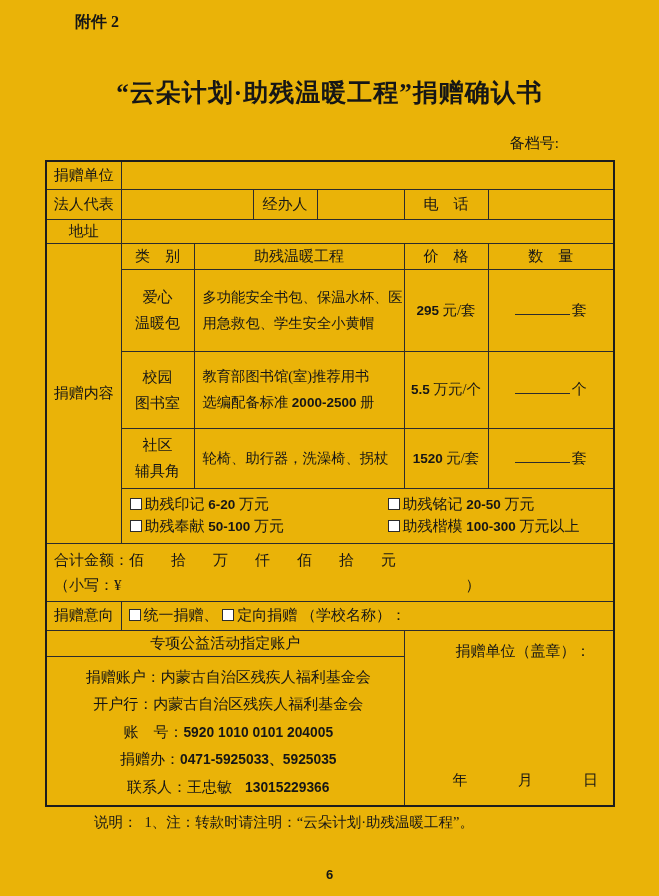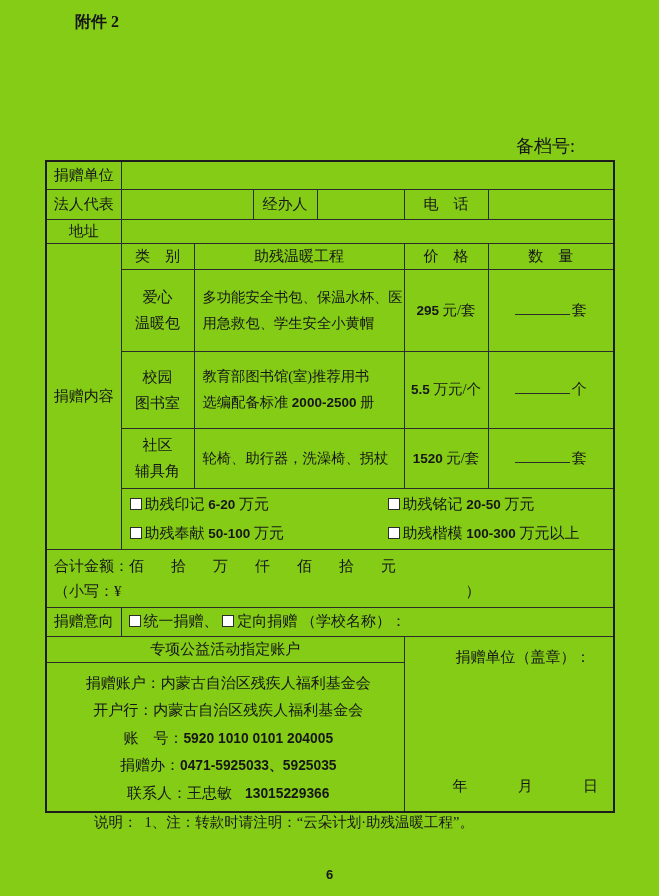--- a/index.html
+++ b/index.html
@@ -2,40 +2,40 @@
 <html><head>
 <meta charset="utf-8">
 <style>
   * { box-sizing: border-box; }
   html,body { margin:0; padding:0; }
   body {
     width:659px; height:896px; background:#ffffff;
     font-family:"Liberation Serif","DejaVu Serif",serif;
     color:#161616;
   }
-  .page { position:relative; width:659px; height:896px; background:#84cc16; overflow:hidden; }
+  .page { position:relative; width:659px; height:896px; background:#eab308; overflow:hidden; }
   .attach { position:absolute; left:75px; top:12px; font-size:16px; font-weight:700; }
   .doc-title { position:absolute; left:0; right:0; top:76px; margin:0; text-align:center;
     font-size:25px; font-weight:700; letter-spacing:1px; }
-  .archive { position:absolute; top:134px; right:84px; font-size:18px; }
+  .archive { position:absolute; top:134px; right:100px; font-size:15px; }
 
   table.form { position:absolute; left:45px; top:160px; width:568px;
     border-collapse:collapse; table-layout:fixed; border:2px solid #1d1d1d; }
   td { border:1px solid #2c2c2c; font-size:15px; padding:0 2px; vertical-align:middle;
     overflow:hidden; }
   .c { text-align:center; }
   .two-line { line-height:26px; }
   .desc { font-size:14.3px; line-height:26px; padding:2px 0 2px 8px; text-align:left; }
   .num { font-family:"Liberation Sans","DejaVu Sans",sans-serif; font-weight:700; font-size:13.5px; }
   .price { font-size:14.5px; }
   .cb { display:inline-block; width:12px; height:12px; border:1px solid #2c2c2c;
     margin-right:3px; vertical-align:-1px; background:#fff; }
   .blankline { display:inline-block; width:55px; height:14px;
     border-bottom:1px solid #2c2c2c; margin-right:2px; }
-  .tiers { display:grid; grid-template-columns:258px 1fr; row-gap:10px;
+  .tiers { display:grid; grid-template-columns:258px 1fr; row-gap:3px;
     padding:6px 0 6px 6px; font-size:15px; }
   .total-cell { padding:6px 0 4px 7px; }
   .units { letter-spacing:27px; }
   .small-line { margin-top:6px; }
   .spacer { display:inline-block; width:344px; }
   .intent-cell { padding-left:7px; }
   .acct-hdr { text-align:center; font-size:15px; }
   .acct-body { vertical-align:top; padding:7px 2px 4px 8px; }
   .acct-line { line-height:27.6px; font-size:15px; white-space:nowrap;text-align:center; }
   .acct-line .num { font-size:13.8px; }
@@ -49,20 +49,21 @@
   .nlines { margin-left:7px; line-height:28px; }
   .pageno { position:absolute; left:0; right:0; top:867px; text-align:center;
     font-size:13px; font-family:"Liberation Sans","DejaVu Sans",sans-serif; font-weight:700; }
 </style>
 </head>
 <body>
 
 <div class="page">
 
   <div class="attach">附件 2</div>
+  <h1 class="doc-title">“云朵计划·助残温暖工程”捐赠确认书</h1>
   <div class="archive">备档号:</div>
 
   <table class="form">
     <colgroup>
       <col style="width:75px">
         <col style="width:73px">
         <col style="width:59px">
       <col style="width:64px">
         <col style="width:87px">
         <col style="width:84px">

